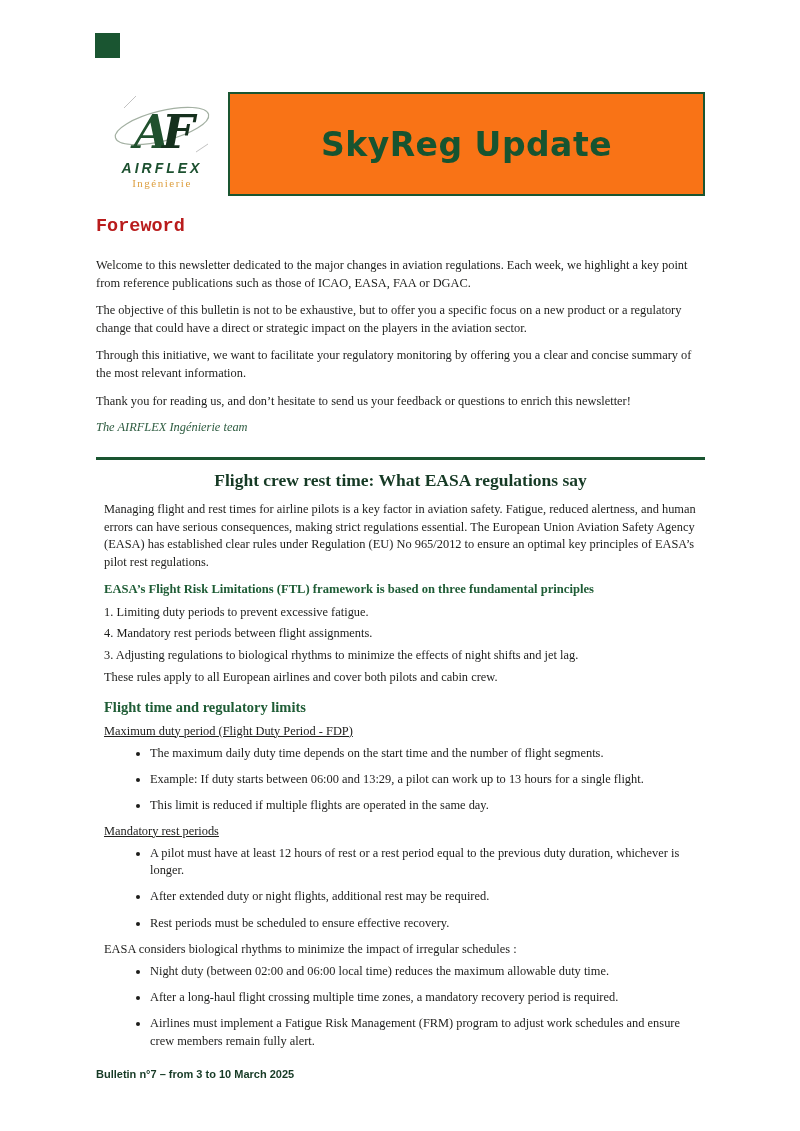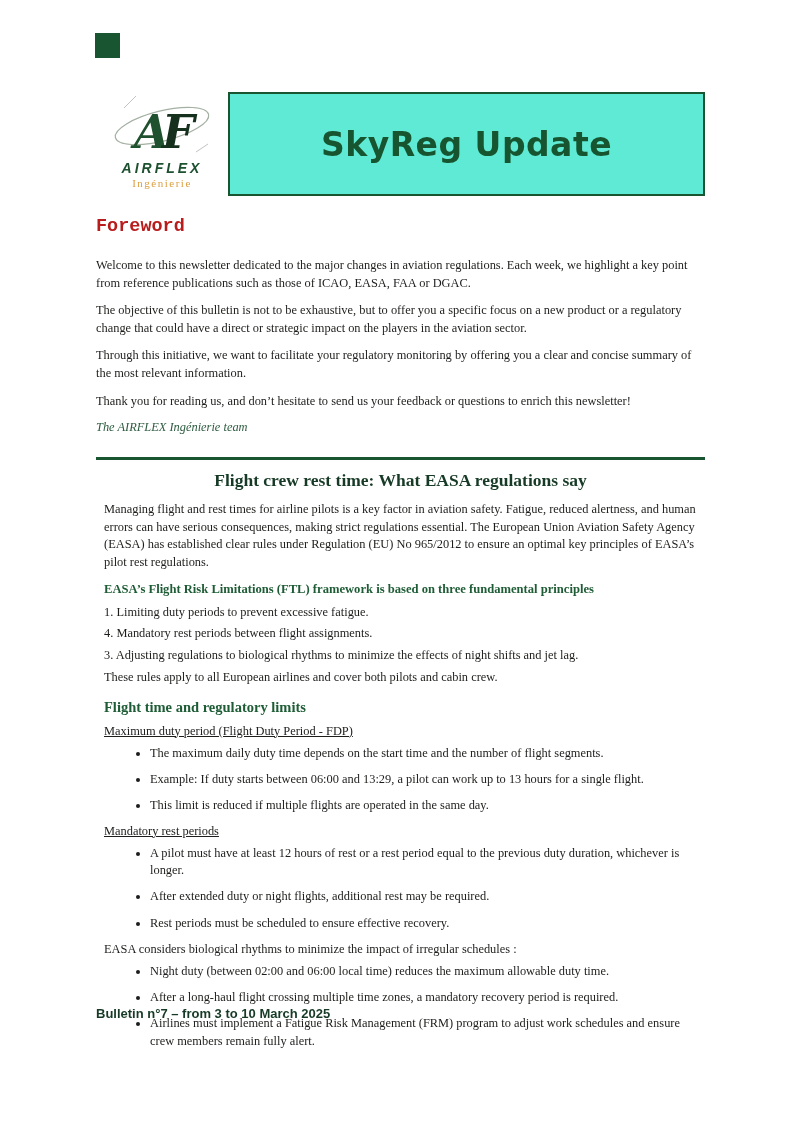--- a/index.html
+++ b/index.html
@@ -6,42 +6,42 @@
   html,body { background:#e9e9e9; }
   body { font-family:"Liberation Serif", serif; color:#1d1d1b; }
   .page { position:relative; width:800px; height:1131px; margin:0 auto; background:#ffffff; overflow:hidden; }
 
   .corner-square { position:absolute; left:95px; top:33px; width:25px; height:25px; background:#1a5531; }
 
   .header { position:absolute; left:96px; top:92px; width:609px; height:104px; display:flex; align-items:stretch; }
   .logo { width:132px; display:flex; flex-direction:column; align-items:center; justify-content:flex-start; padding-top:2px; }
   .logo-name { font-family:"Liberation Sans", sans-serif; font-weight:700; font-size:14px; letter-spacing:3px; color:#1d5130; margin-top:-4px;font-style:italic; }
   .logo-subtitle { font-family:"Liberation Serif", serif; font-size:11px; letter-spacing:1.5px; color:#dd9e3e; margin-top:1px; }
-  .masthead-box { flex:1; border:2px solid #1a5531; display:flex; align-items:center; justify-content:center; background:#5eead4; }
+  .masthead-box { flex:1; border:2px solid #1a5531; display:flex; align-items:center; justify-content:center; background:#f97316; }
   .masthead-title { font-family:"DejaVu Sans", sans-serif; font-weight:700; font-size:33px; color:#175430; letter-spacing:0.5px; }
 
   .content { position:absolute; left:96px; top:216px; width:609px; }
 
   .foreword-heading { font-size:18.5px; font-weight:700; color:#b91c1c; margin-bottom:20px; font-family:Liberation Mono, monospace; }
   .body-par { font-size:12.4px; line-height:1.42; margin-bottom:10px; }
   .signature { font-size:12.4px; font-style:italic; color:#2e5c40; margin-bottom:22px; }
 
   .rule { height:3px; background:#1a5531; margin:4px 0 10px 0; }
 
   .article-title { text-align:center; font-size:17.5px; font-weight:700; color:#163a25; margin-bottom:10px; font-family:"Liberation Serif", serif; }
 
   .article { padding-left:8px; }
   .h-green { color:#1e5c35; font-weight:700; font-size:14.5px; margin:12px 0 8px 0; font-family:"Liberation Serif", serif; }
   .h-green.small { font-size:12.6px; margin:8px 0 7px 0; }
   .tight { font-size:12.4px; line-height:1.35; margin-bottom:5px; }
   .sub-label { font-size:12.4px; text-decoration:underline; margin:5px 0 6px 0; }
   ul.bullets { list-style:disc; margin:2px 0 6px 46px; }
   ul.bullets li { font-size:12.4px; line-height:1.4; margin-bottom:9px; }
 
-  .footer { position:absolute; left:96px; top:1006px; font-family:"Liberation Sans", sans-serif; font-weight:700; font-size:13px; color:#163a25; }
+  .footer { position:absolute; left:96px; top:1068px; font-family:"Liberation Sans", sans-serif; font-weight:700; font-size:11px; color:#163a25; }
 </style>
 </head>
 <body>
 
 <div class="page">
 
   <div class="corner-square"></div>
 
   <div class="header">
     <div class="logo">

